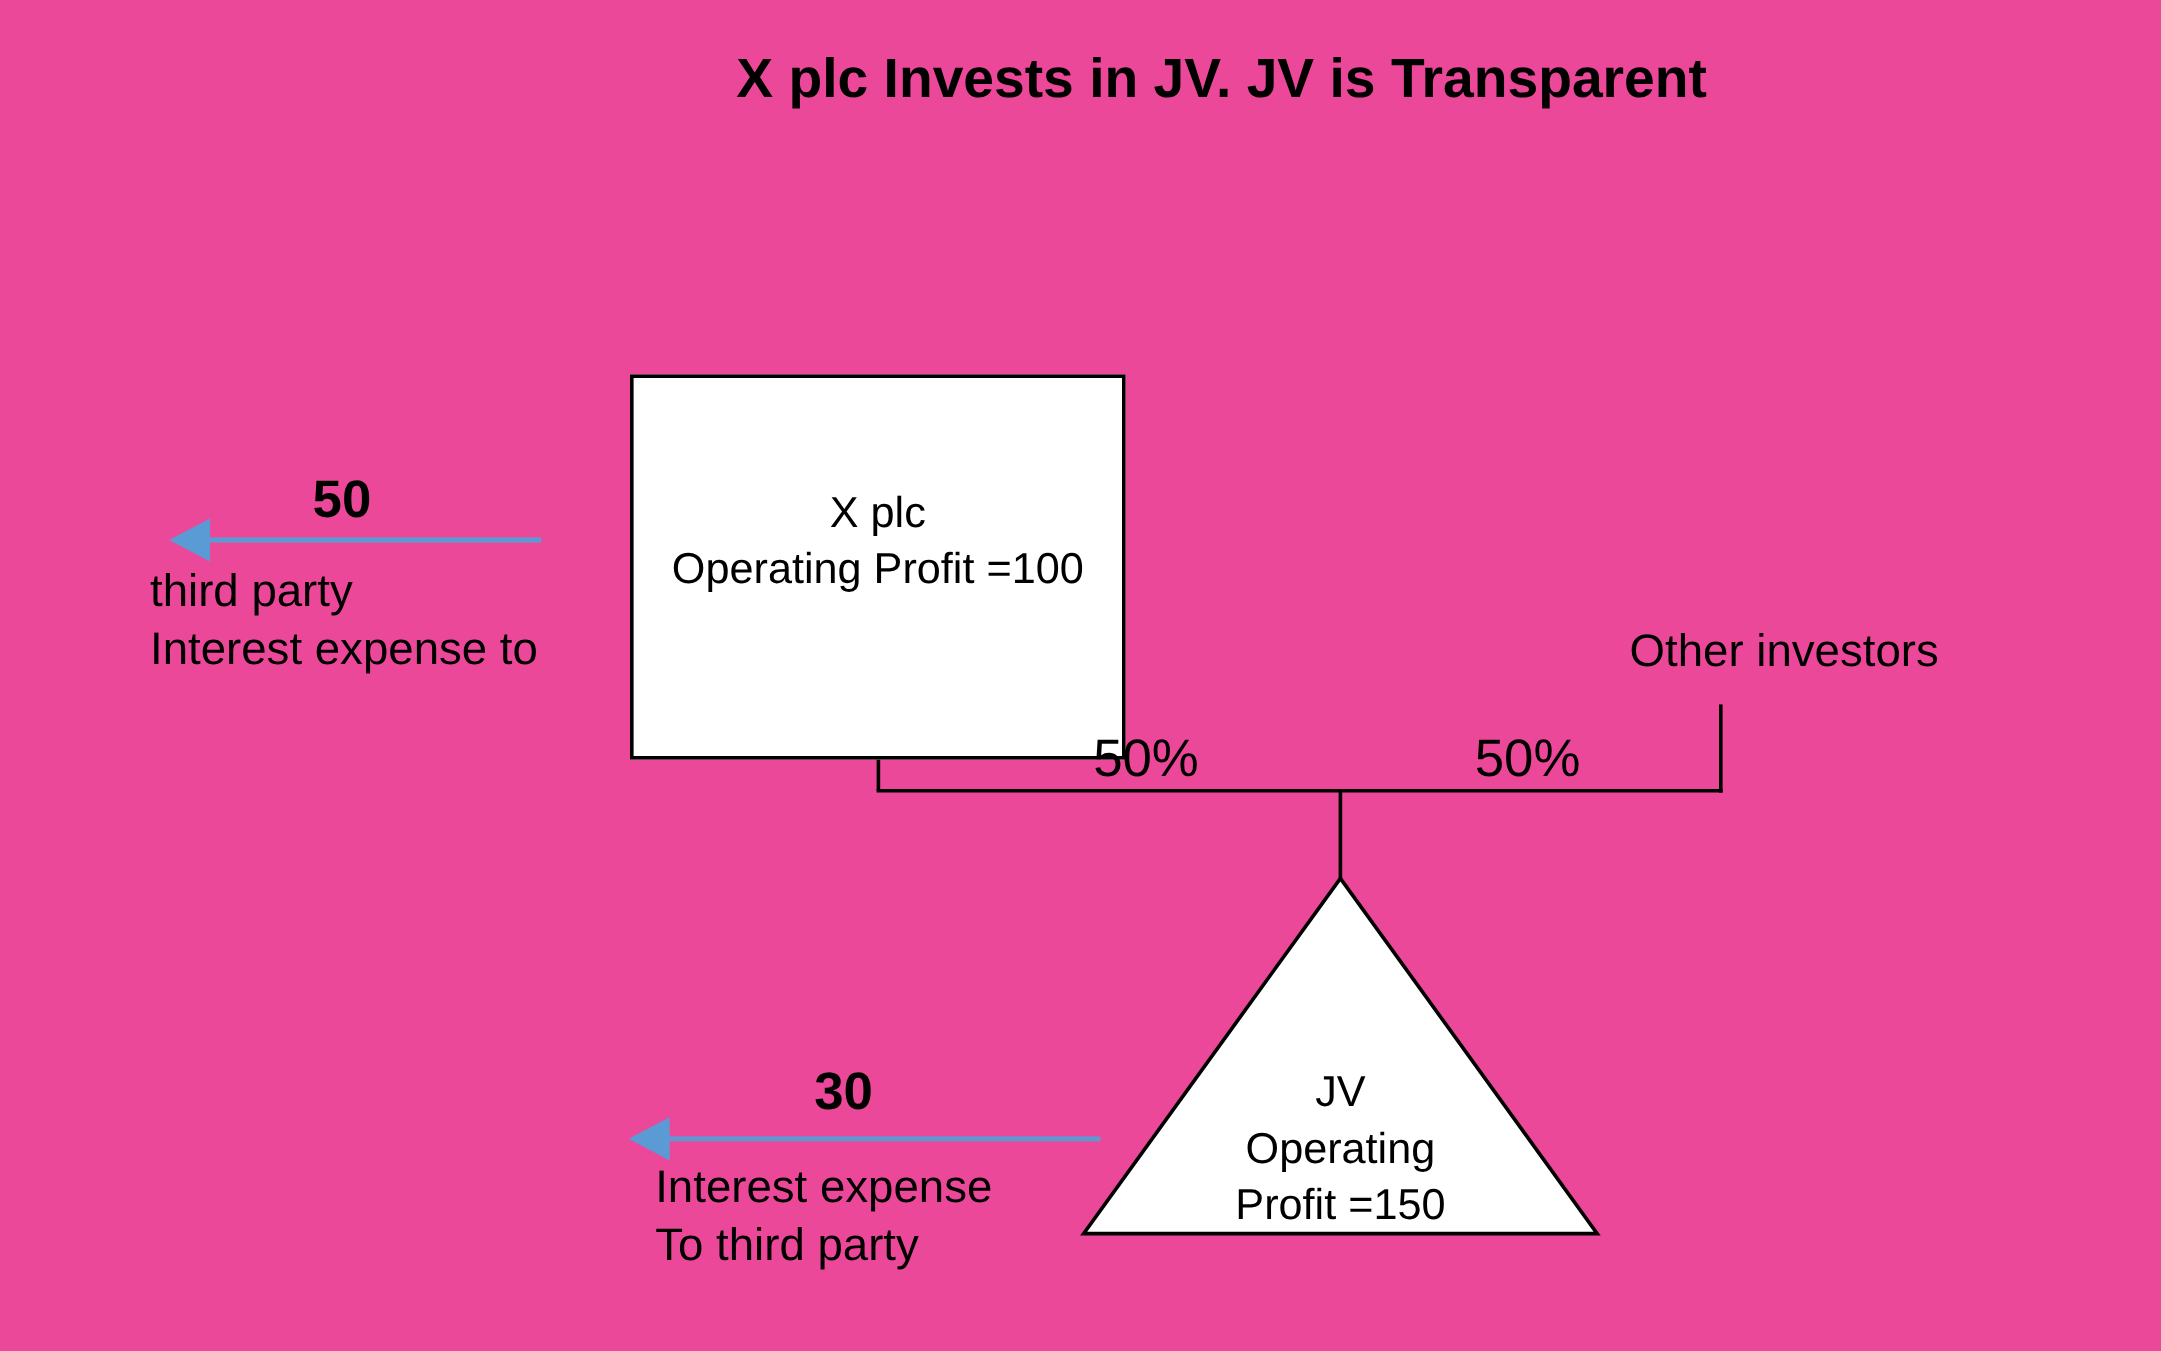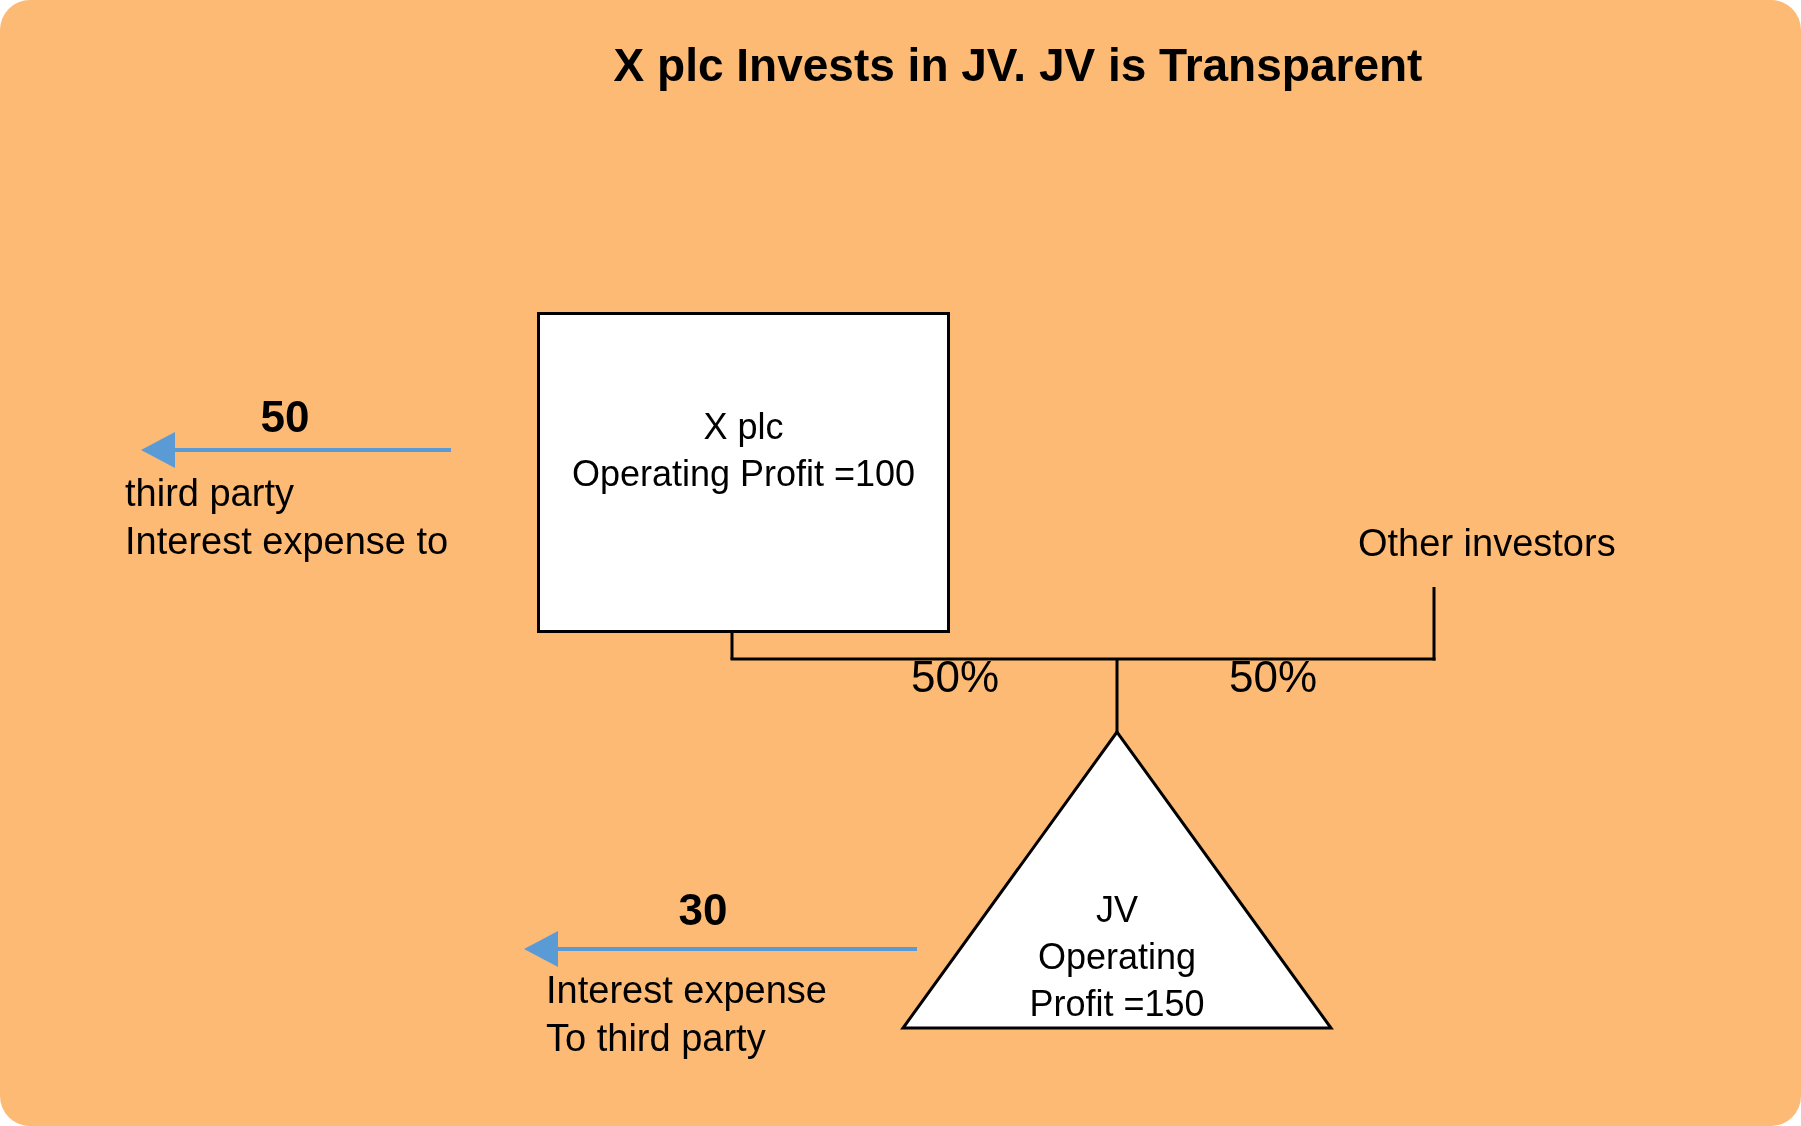--- a/index.html
+++ b/index.html
@@ -5,24 +5,23 @@
   html, body {
     margin: 0;
     padding: 0;
     background: #ffffff;
     font-family: "Liberation Sans", "DejaVu Sans", sans-serif;
   }
   .canvas {
     position: relative;
     width: 1801px;
     height: 1126px;
-    background: #fdba74;
+    background: #ec4899;
     overflow: hidden;
     color: #000000;
-    border-radius: 30px;
   }
   .abs { position: absolute; }
   .slide-title {
     left: 568px;
     top: 36px;
     width: 900px;
     text-align: center;
     font-size: 46px;
     font-weight: bold;
     line-height: 58px;
@@ -35,21 +34,20 @@
     width: 407px;
     height: 269px;
     border: 3px solid #000000;
     background: #ffffff;
     display: flex;
     flex-direction: column;
     justify-content: center;
     align-items: center;
     padding-bottom: 46px;
     box-sizing: content-box;
-    margin-left: 12px;
   }
   .entity-box .line,
   .tri-text .line {
     font-size: 36px;
     line-height: 47px;
     text-align: center;
     white-space: nowrap;
   }
   .tri-text {
     left: 967px;
@@ -64,21 +62,20 @@
     width: 120px;
     white-space: nowrap;
     font-weight: bold;
   }
   .pct-label {
     font-size: 44px;
     line-height: 50px;
     text-align: center;
     width: 140px;
     white-space: nowrap;
-    margin-top: 44px;
   }
   .caption {
     font-size: 38px;
     line-height: 48px;
     text-align: left;
     white-space: nowrap;
   }
   .other-investors {
     left: 1358px;
     top: 519px;

